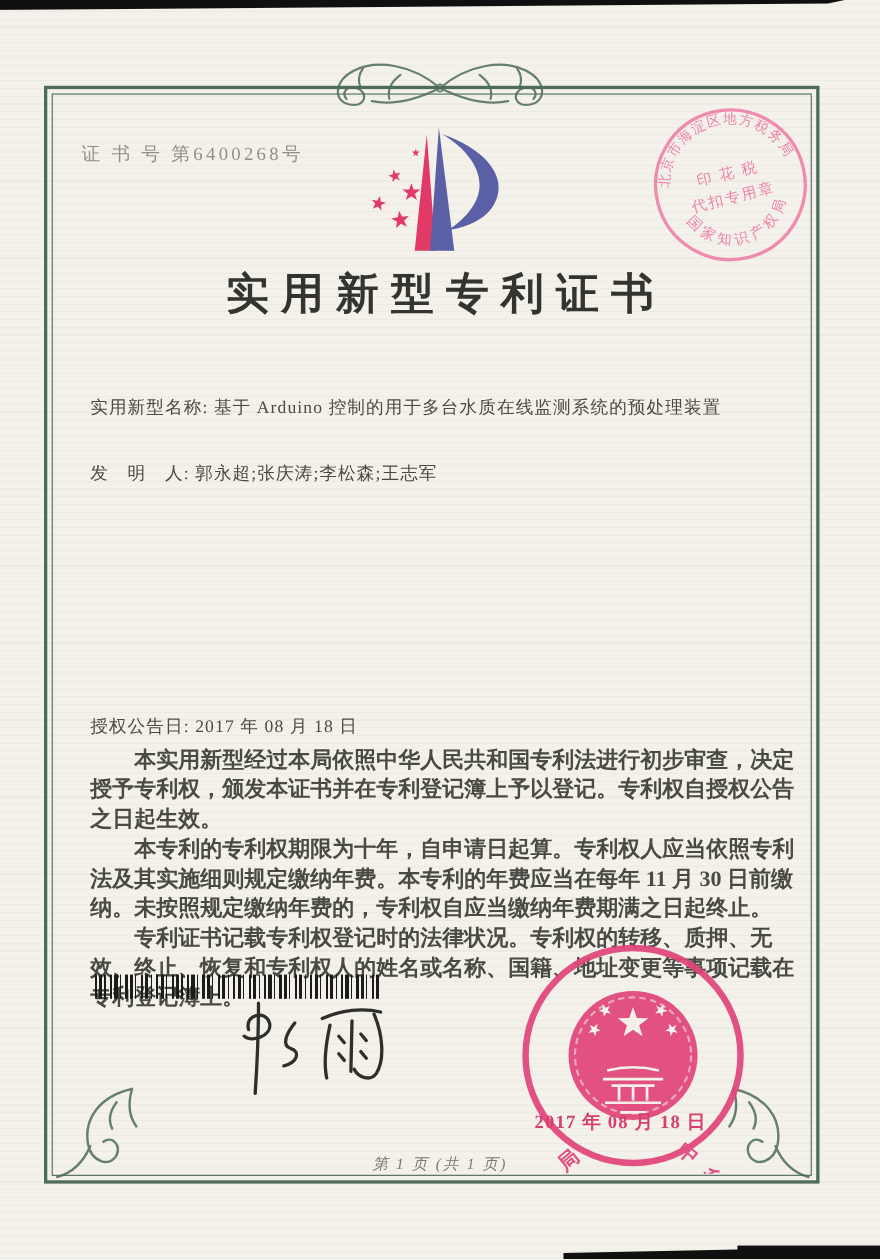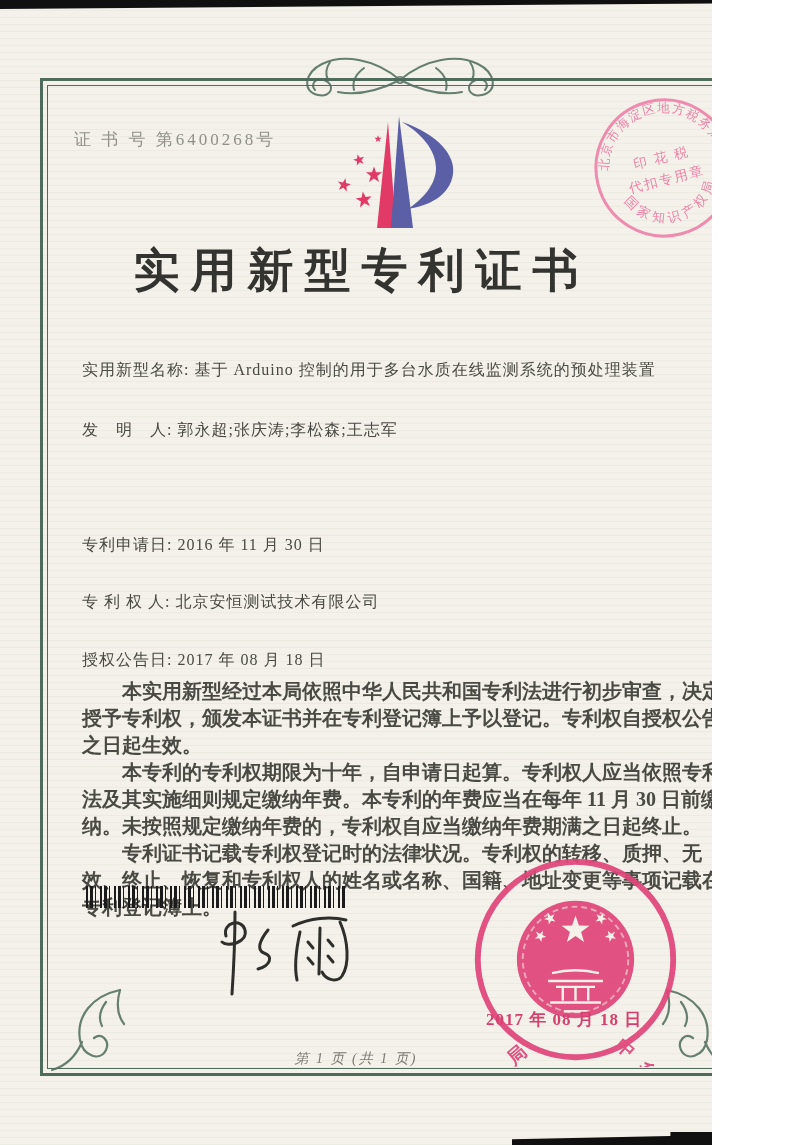--- a/index.html
+++ b/index.html
@@ -1,17 +1,17 @@
 <!DOCTYPE html>
 <html><head>
 <meta charset="utf-8">
 <style>
   html,body { margin:0; padding:0; background:#ffffff; }
   .page {
-    position:relative; width:712px; height:1145px; overflow:hidden;
+    position:relative; width:800px; height:1145px; overflow:hidden;
     background:
       repeating-linear-gradient(0deg, rgba(140,160,140,0.07) 0 1px, transparent 1px 7px),
       #f3f1e9;
     font-family:"Liberation Serif","DejaVu Serif",serif;
   }
   
   .scan-top { position:absolute; top:0; left:0; width:768px; height:9px; background:#101010;
     clip-path:polygon(0 0,100% 0,98% 35%,0 100%); }
   .scan-bottom { position:absolute; bottom:0; left:512px; width:288px; height:13px; background:#101010;
     clip-path:polygon(0 55%,55% 30%,55% 0,100% 0,100% 100%,0 100%); }
@@ -23,21 +23,21 @@
   .orn-corner { position:absolute; top:982px; opacity:.85; }
   .orn-corner.left { left:46px; }
   .orn-corner.right { left:661px; transform:scaleX(-1); }
 
   .cert-no { position:absolute; left:74px; top:128px; font-size:17px; letter-spacing:3px; color:#90908a; }
 
   .logo { position:absolute; left:322px; top:108px; }
   .tax-stamp { position:absolute; left:588px; top:92px; transform:rotate(-14deg); opacity:.85; }
 
   .title { position:absolute; left:0; right:0; top:240px; text-align:center;
-    font-size:46px; font-weight:bold; letter-spacing:11px; text-indent:11px; color:#33332f; }
+    font-size:39px; font-weight:bold; letter-spacing:11px; text-indent:11px; color:#33332f; }
 
   .field { position:absolute; left:82px; width:656px; font-size:16px; color:#4a4a44; letter-spacing:1px; white-space:nowrap; }
   .f0 { top:360px; } .f1 { top:420px; } .f2 { top:479px; }
   .f3 { top:535px; } .f4 { top:592px; } .f5 { top:650px; }
 
   .paras { position:absolute; left:82px; width:654px; top:678px;
     font-size:20px; line-height:27px; color:#4a4a44;font-weight:bold; }
   .paras p { margin:0; text-indent:2em; }
 
   .barcode { position:absolute; left:86px; top:886px; width:260px; height:22px;
@@ -127,22 +127,20 @@
       <textPath href="#taxArcBot" startOffset="50%" text-anchor="middle">国家知识产权局</textPath>
     </text>
     <text x="76" y="70" text-anchor="middle" font-size="13.5" fill="#ec6f9c" letter-spacing="2">印 花 税</text>
     <text x="76" y="92" text-anchor="middle" font-size="13.5" fill="#ec6f9c" letter-spacing="2">代扣专用章</text>
   </svg>
 
   <div class="title">实用新型专利证书</div>
 
   <div class="field f0"><span>实用新型名称: </span><span>基于 Arduino 控制的用于多台水质在线监测系统的预处理装置</span></div>
   <div class="field f1"><span>发　明　人: </span><span>郭永超;张庆涛;李松森;王志军</span></div>
-  <div class="field f3"><span>专利申请日: </span><span>2016 年 11 月 30 日</span></div>
-  <div class="field f4"><span>专 利 权 人: </span><span>北京安恒测试技术有限公司</span></div>
   <div class="field f5"><span>授权公告日: </span><span>2017 年 08 月 18 日</span></div>
 
   <div class="paras">
     <p>本实用新型经过本局依照中华人民共和国专利法进行初步审查，决定授予专利权，颁发本证书并在专利登记簿上予以登记。专利权自授权公告之日起生效。</p>
     <p>本专利的专利权期限为十年，自申请日起算。专利权人应当依照专利法及其实施细则规定缴纳年费。本专利的年费应当在每年 11 月 30 日前缴纳。未按照规定缴纳年费的，专利权自应当缴纳年费期满之日起终止。</p>
     <p>专利证书记载专利权登记时的法律状况。专利权的转移、质押、无效、终止、恢复和专利权人的姓名或名称、国籍、地址变更等事项记载在专利登记簿上。</p>
   </div>
 
   <div class="barcode"></div>
 

